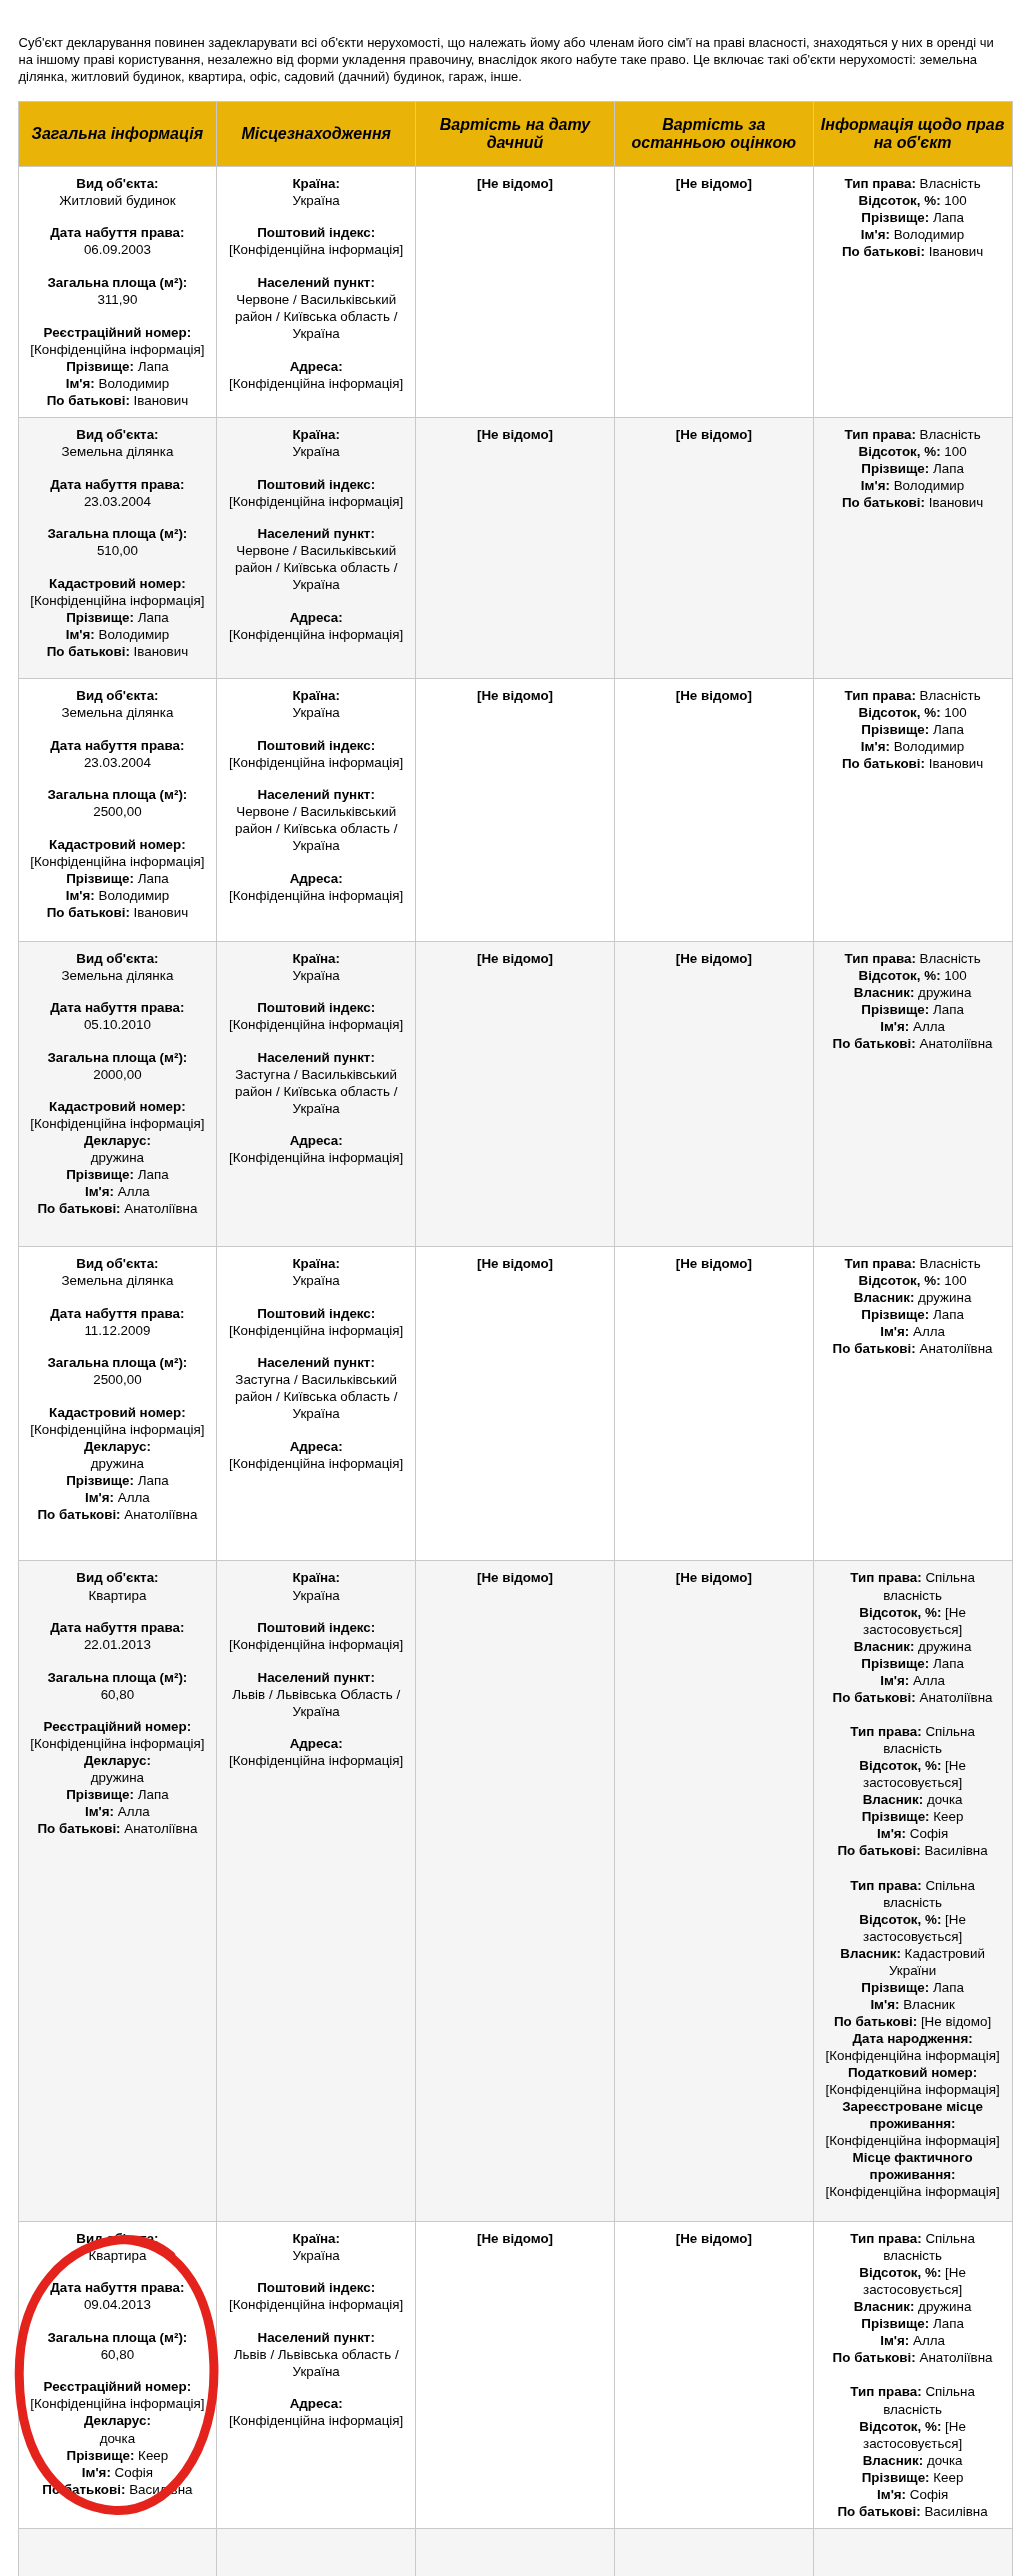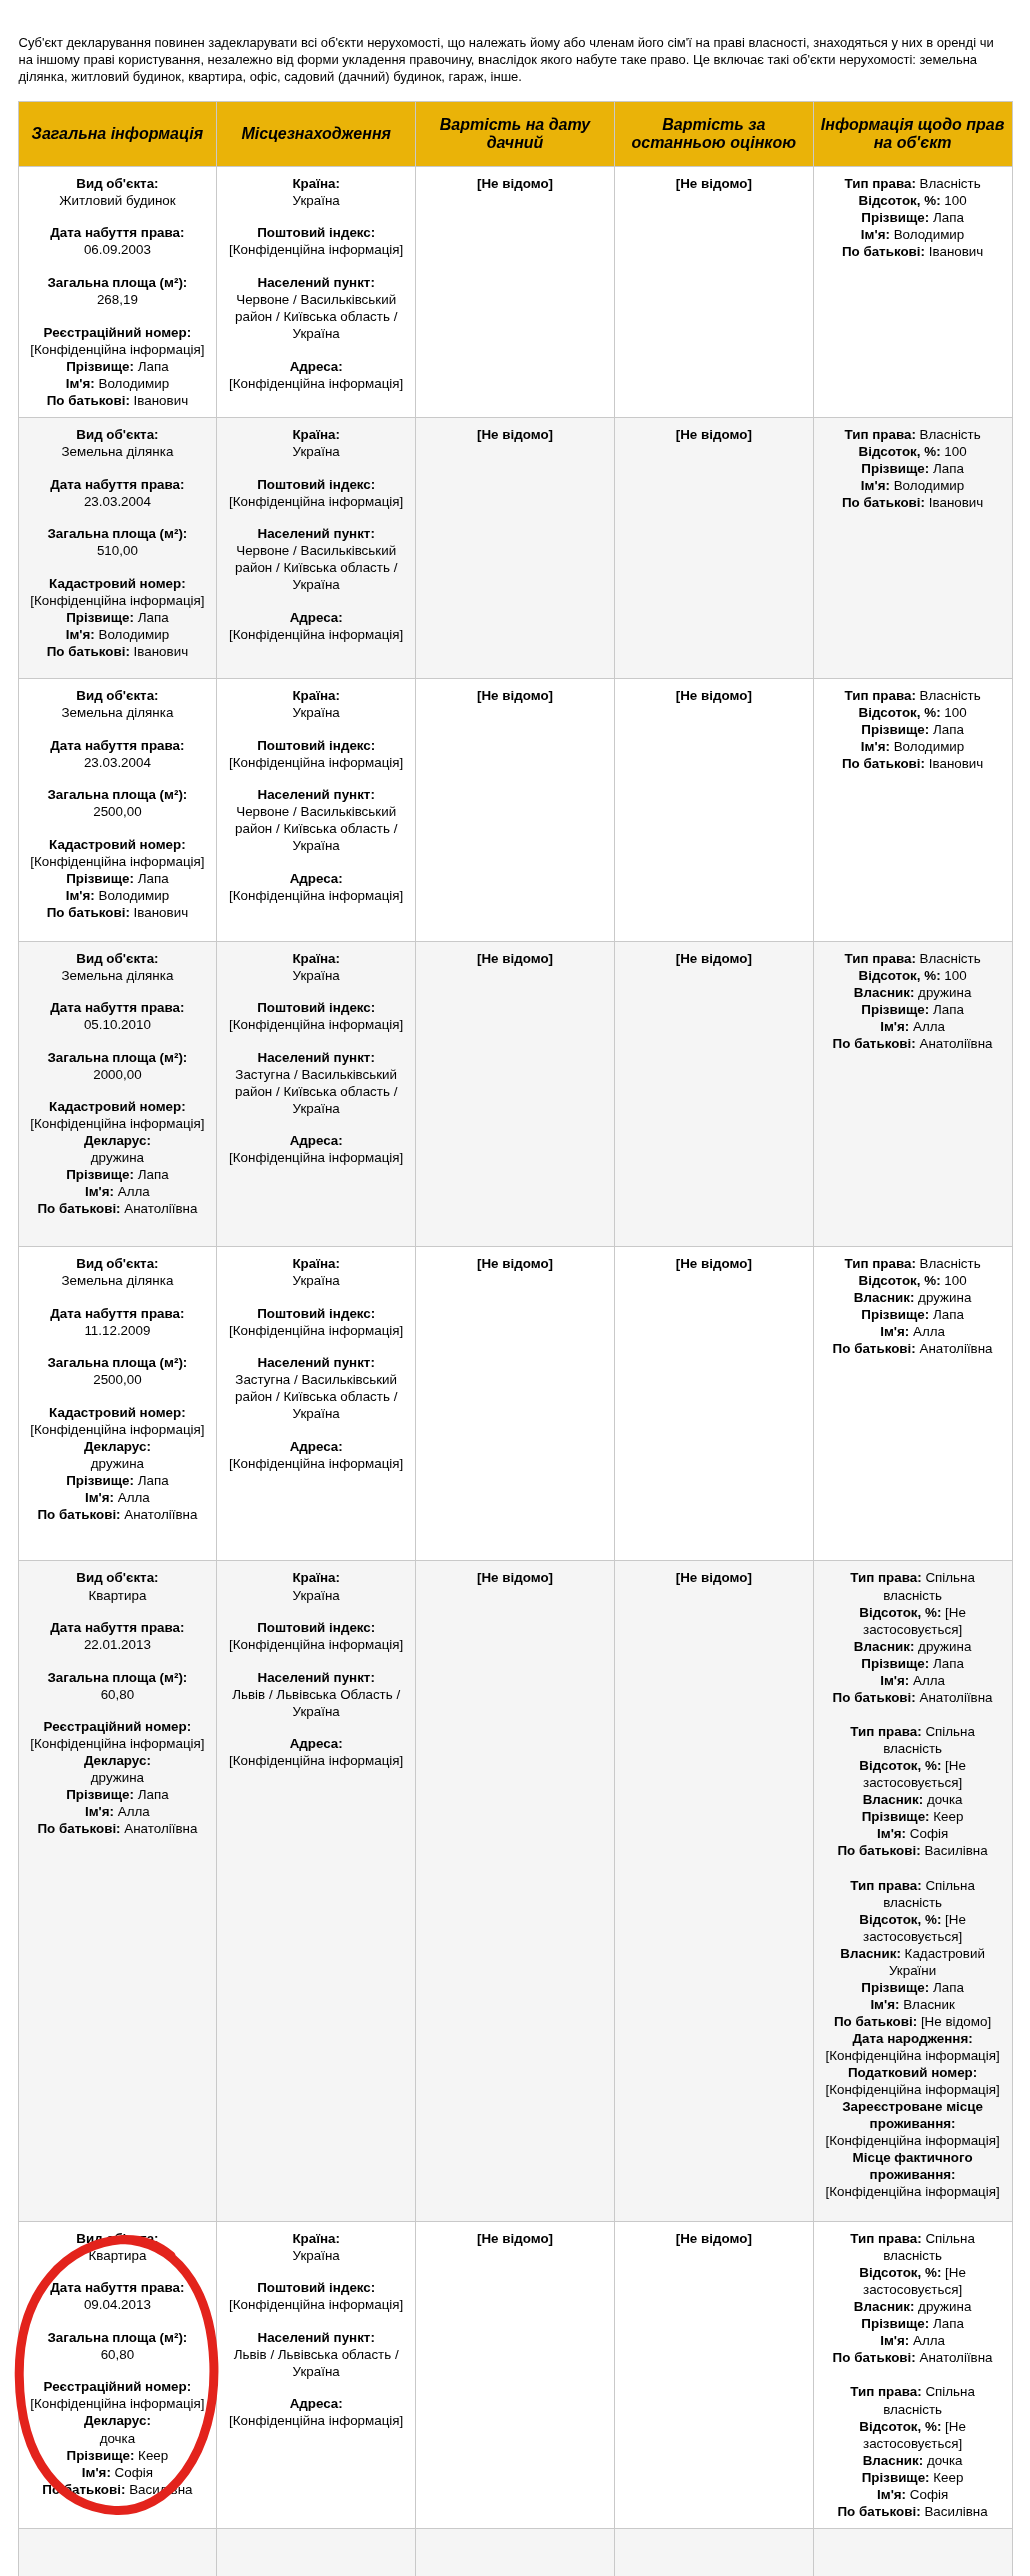--- a/index.html
+++ b/index.html
@@ -74,21 +74,21 @@
             <div class="fld gap">
               <span class="lbl" style="display: block;">Вид об'єкта:</span>
               <span class="val" style="display: block;">Житловий будинок</span>
             </div>
             <div class="fld gap">
               <span class="lbl" style="display: block;">Дата набуття права:</span>
               <span class="val" style="display: block;">06.09.2003</span>
             </div>
             <div class="fld gap">
               <span class="lbl" style="display: block;">Загальна площа (м²):</span>
-              <span class="val" style="display: block;">268,19</span>
+              <span class="val" style="display: block;">311,90</span>
             </div>
             <div class="fld">
               <span class="lbl" style="display: block;">Реєстраційний номер:</span>
               <span class="val" style="display: block;">[Конфіденційна інформація]</span>
             </div>
             <div class="fld"><span class="lbl">Прізвище:</span><span class="val"> Лапа</span></div>
             <div class="fld"><span class="lbl">Ім'я:</span><span class="val"> Володимир</span></div>
             <div class="fld"><span class="lbl">По батькові:</span><span class="val"> Іванович</span></div>
           </td>
           <td>

